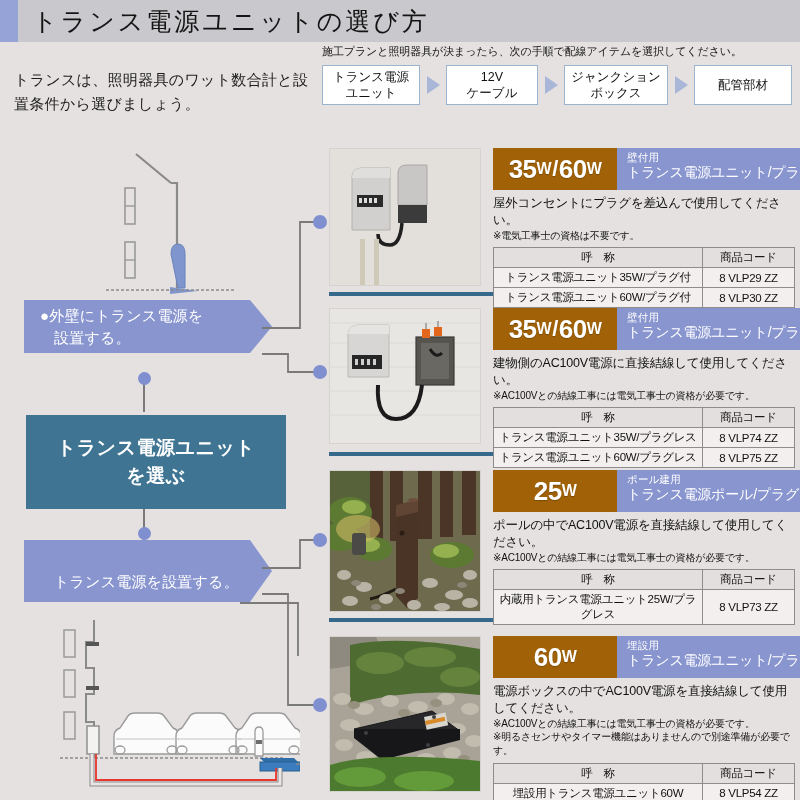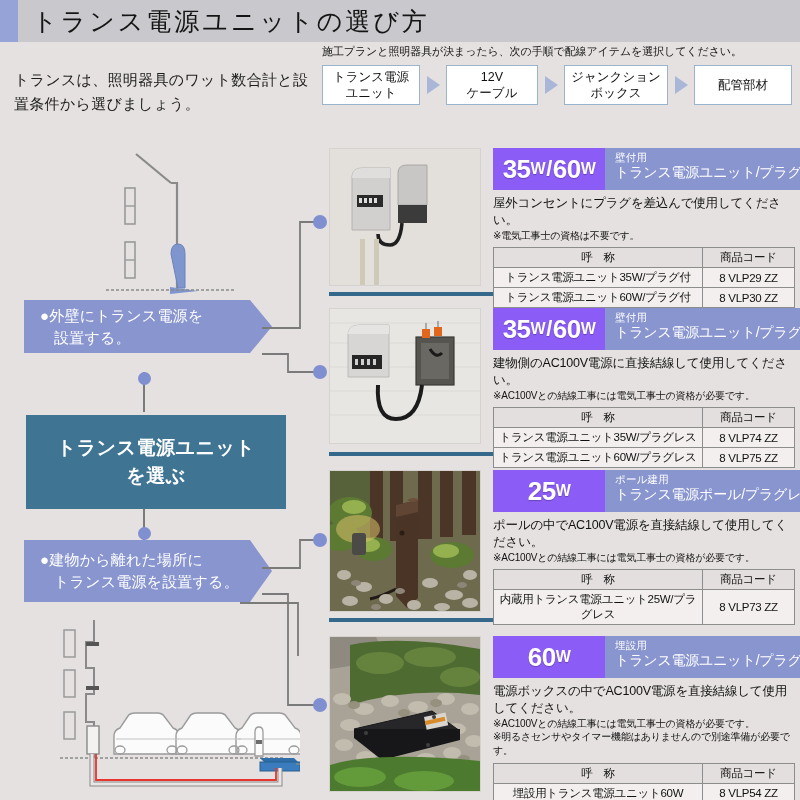--- a/index.html
+++ b/index.html
@@ -60,21 +60,21 @@
   
   .card { position: absolute; left: 329px; width: 466px; }
   .card .photo {
     position: absolute; left: 0; top: 0; width: 152px;
     border: 1px solid #d6d2d0; overflow: hidden; background: #cfcccb;
   }
   .card .body { position: absolute; left: 164px; top: 0; width: 302px; }
 
   .badgebar { display: flex; height: 42px; align-items: stretch; }
   .watt {
-    background: #8b5cf6; color: #fff; flex: none; width: 112px;
+    background: #a16207; color: #fff; flex: none; width: 124px;
     display: flex; align-items: center; justify-content: center;
     font-size: 26px; font-weight: bold; letter-spacing: -0.5px;
     text-shadow: 0 1px 1px rgba(0,0,0,.25);
   }
   .watt .u { font-size: 16px; font-weight: bold; }
   .watt .sl { font-size: 22px; font-weight: bold; margin: 0 1px; }
   .usebox {
     background: #8895cf; color: #fff; flex: 1 1 auto;
     padding: 3px 0 0 10px; line-height: 1.22;
   }
@@ -195,21 +195,21 @@
       <span>トランス電源ユニット</span><br>
       <span>を選ぶ</span>
     </span>
   </div>
 
   <div class="vline" style="left:143px; top:509px; height:34px;"></div>
   <div class="dot" style="left:138px; top:527px;"></div>
 
   <div class="chev" style="left:24px; top:540px; width:248px; height:62px;">
     <span>
-      <span>●建物から離れた場所に</span><br>
+      <br>
       <span style="padding-left:14px">トランス電源を設置する。</span>
     </span>
   </div>
 
   <svg class="conn" style="left:262px; top:150px;" width="70" height="640" viewBox="0 0 70 640">
 
     <path d="M0 178 L38 178 L38 72 L56 72" fill="none" stroke="#7a7a7a" stroke-width="1.8"></path>
     <circle cx="58" cy="72" r="7" fill="#7f8fd0"></circle>
 
     <path d="M0 204 L26 204 L26 222 L56 222" fill="none" stroke="#7a7a7a" stroke-width="1.8"></path>

